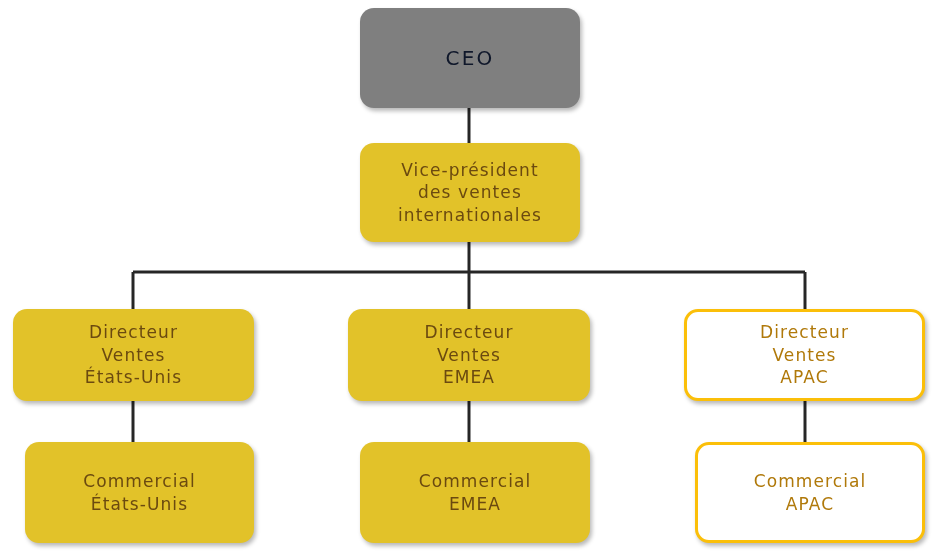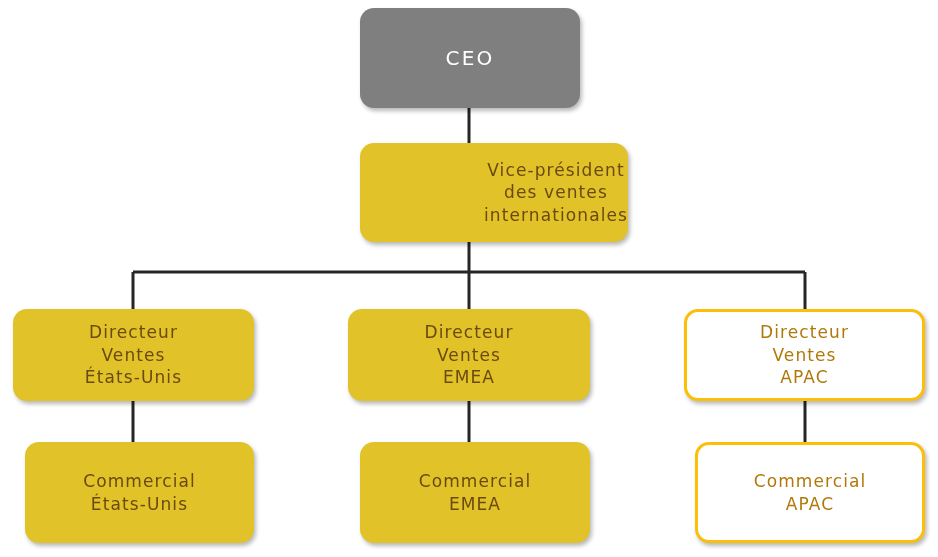--- a/index.html
+++ b/index.html
@@ -43,21 +43,21 @@
     box-shadow: 2px 3px 4px rgba(0,0,0,0.28);
   }
   .node-label {
     display: block;
     white-space: pre-line;
   }
 
   
   .node.style-exec {
     background: #7f7f7f;
-    color: #ffffff;
+    color: #0f172a;
     border: none;
     font-size: 20px;
     letter-spacing: 2.2px;
   }
 
   
   .node.style-filled {
     background: #e2c229;
     color: #6b4a10;
     border: none;
@@ -88,21 +88,21 @@
       <line x1="133" y1="272" x2="133" y2="309" stroke="#262626" stroke-width="3" stroke-linecap="butt"></line>
       <line x1="805" y1="272" x2="805" y2="309" stroke="#262626" stroke-width="3" stroke-linecap="butt"></line>
       <line x1="133" y1="401" x2="133" y2="442" stroke="#262626" stroke-width="3" stroke-linecap="butt"></line>
       <line x1="469" y1="401" x2="469" y2="442" stroke="#262626" stroke-width="3" stroke-linecap="butt"></line>
       <line x1="805" y1="401" x2="805" y2="442" stroke="#262626" stroke-width="3" stroke-linecap="butt"></line>
     </svg>
   <div id="node-layer">
       <div class="node style-exec" style="left: 360px; top: 8px; width: 220px; height: 100px;">
         <span class="node-label">CEO</span>
       </div>
-      <div class="node style-filled" style="left: 360px; top: 143px; width: 268px; height: 99px; justify-content: flex-end;">
+      <div class="node style-filled" style="left: 360px; top: 143px; width: 220px; height: 99px;">
         <span class="node-label">Vice-président
 des ventes
 internationales</span>
       </div>
       <div class="node style-filled" style="left: 13px; top: 309px; width: 241px; height: 92px;">
         <span class="node-label">Directeur
 Ventes
 États-Unis</span>
       </div>
       <div class="node style-filled" style="left: 348px; top: 309px; width: 242px; height: 92px;">

